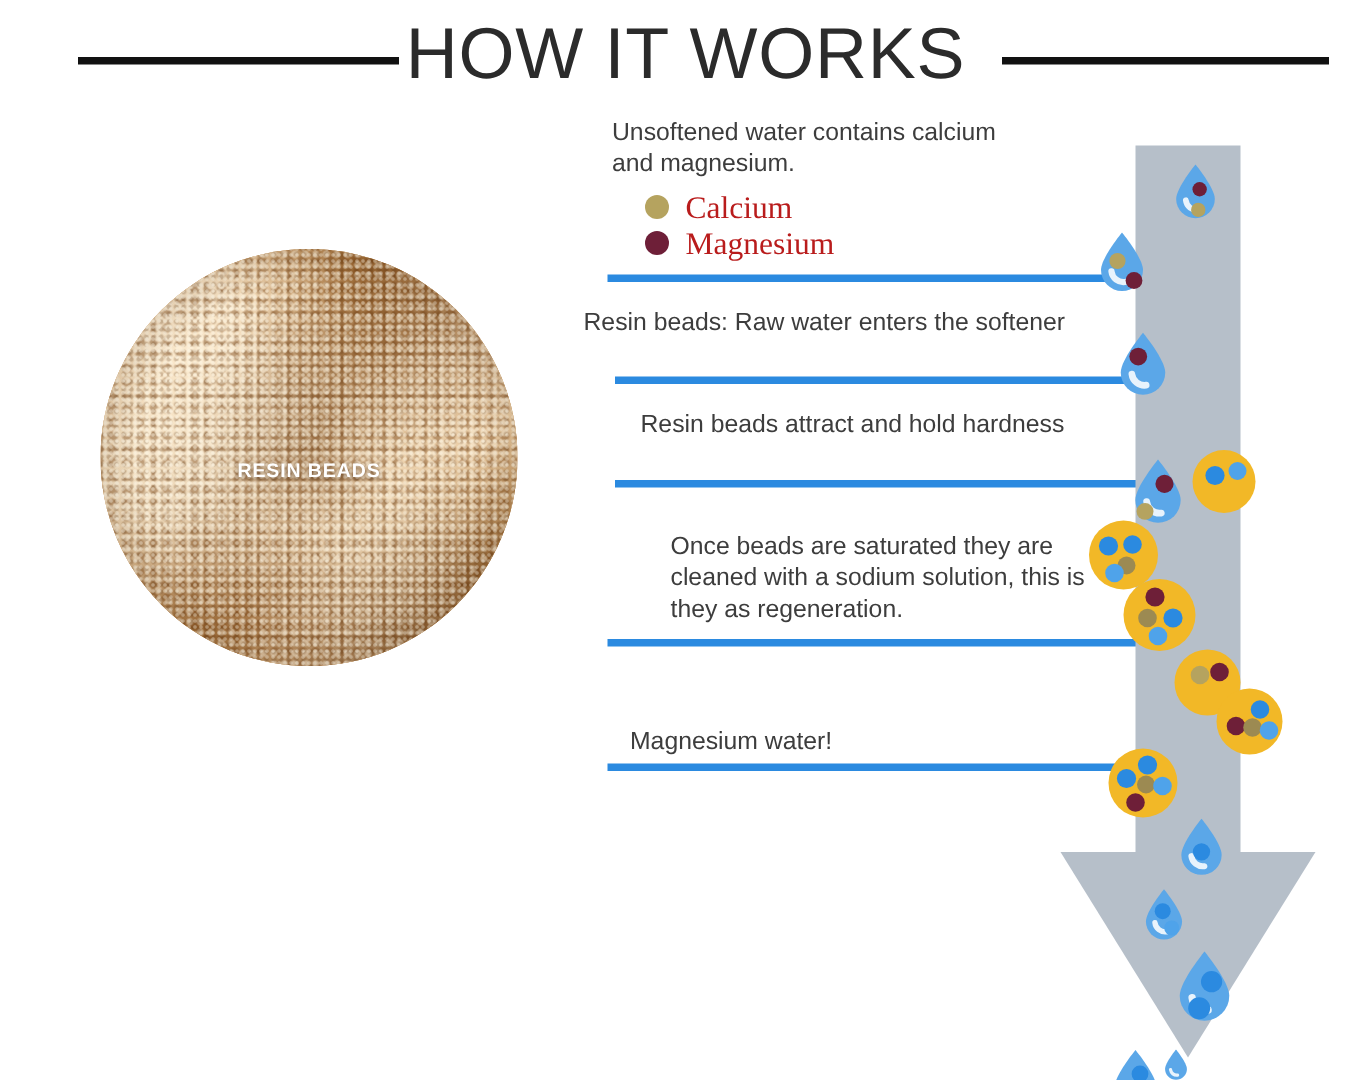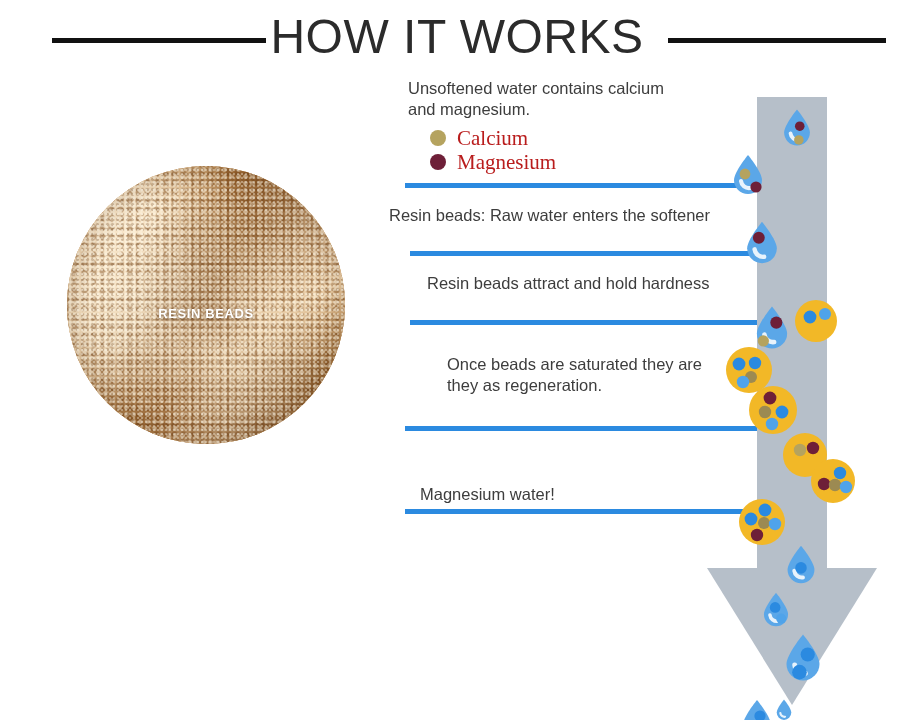--- a/index.html
+++ b/index.html
@@ -199,20 +199,21 @@
   </div>
   <div class="connector" style="left:410px; top:251px; width:360px;"></div>
 
   <div class="step" style="left:412px; top:273px; width:330px;margin-left:15px;">
     <p>Resin beads attract and hold hardness</p>
   </div>
   <div class="connector" style="left:410px; top:320px; width:360px;"></div>
 
   <div class="step" style="left:410px; top:354px; width:330px;margin-left:37px;">
     <p>Once beads are saturated they are</p>
+    <p>cleaned with a sodium solution, this is</p>
     <p>they as regeneration.</p>
   </div>
   <div class="connector" style="left:405px; top:426px; width:367px;"></div>
 
   <div class="step" style="left:420px; top:484px; width:330px;">
     <p>Magnesium water!</p>
   </div>
   <div class="connector" style="left:405px; top:509px; width:380px;"></div>
 
   <div class="flow">

